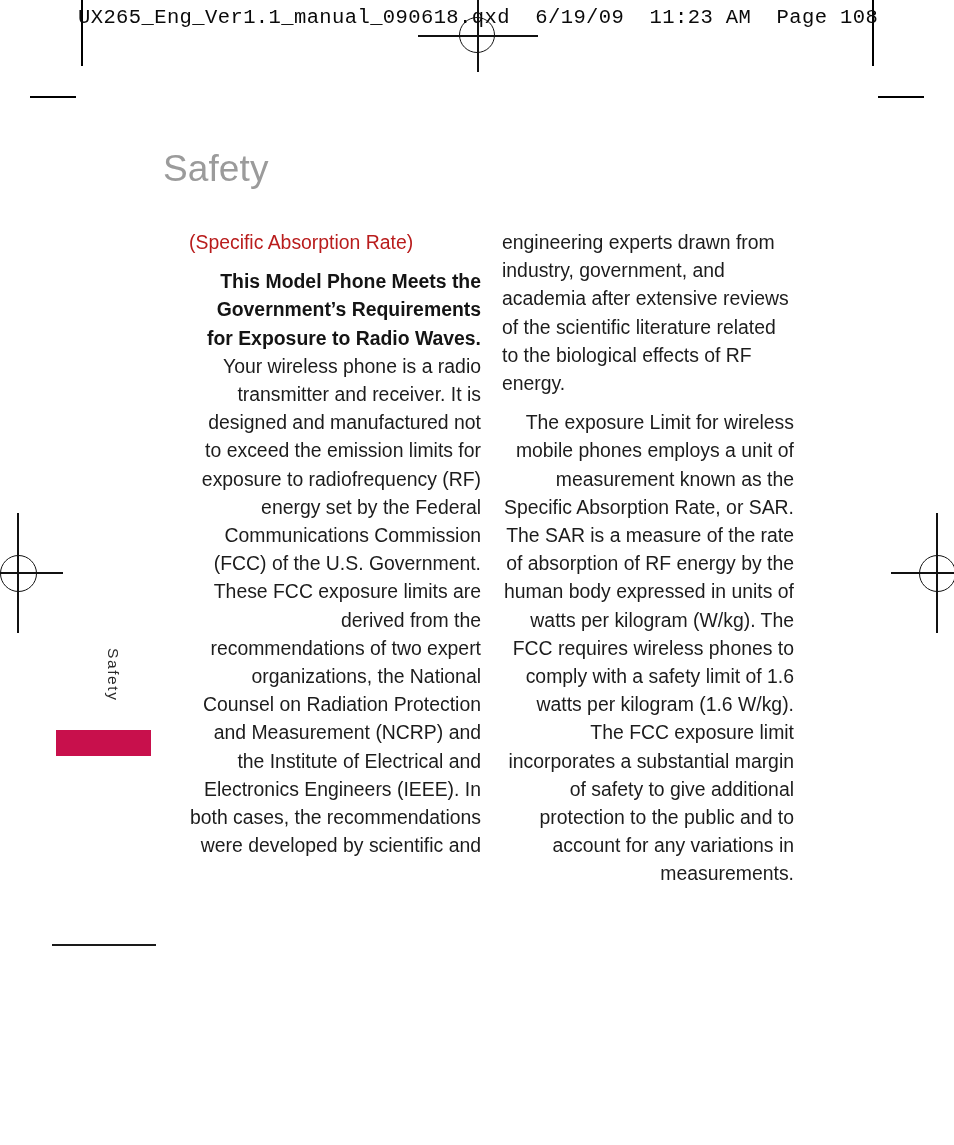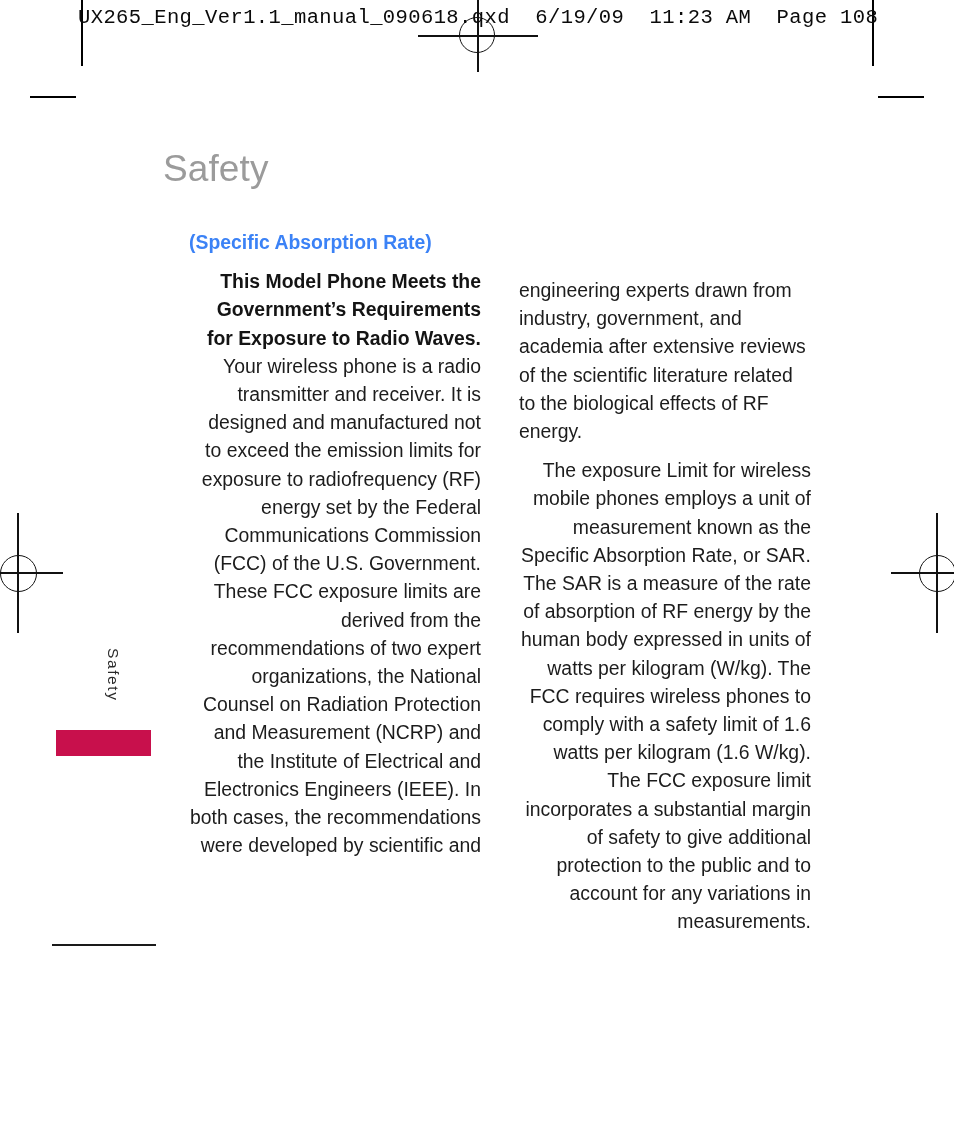--- a/index.html
+++ b/index.html
@@ -134,36 +134,36 @@
   
   .col {
     position: absolute;
     top: 228px;
     width: 292px;
     font-size: 19.4px;
     line-height: 28.2px;
     color: #1c1c1c;
   }
   .col-left  { left: 189px; }
-  .col-right { left: 519px; margin-top: 48px; }
+  .col-right { left: 502px; }
 
   .section-heading {
     color: #c8104c;
     font-size: 25.5px;
     line-height: 31.5px;
     font-weight: 700;
     margin: 0 0 12px 0;
     letter-spacing: -0.2px;
   }
   .subheading {
-    font-weight: 700;
+    font-weight: 400;
     font-size: 19.4px;
     line-height: 28.2px;
     margin: 0 0 11px 0;
-    color: #3b82f6;
+    color: #b91c1c;
   }
   p.body {
     margin: 0 0 11px 0;
   }
   p.body:last-child { margin-bottom: 0; text-align: right; }
   .lead-bold {
     font-weight: 700;
     color: #141414;
   }
 </style>

